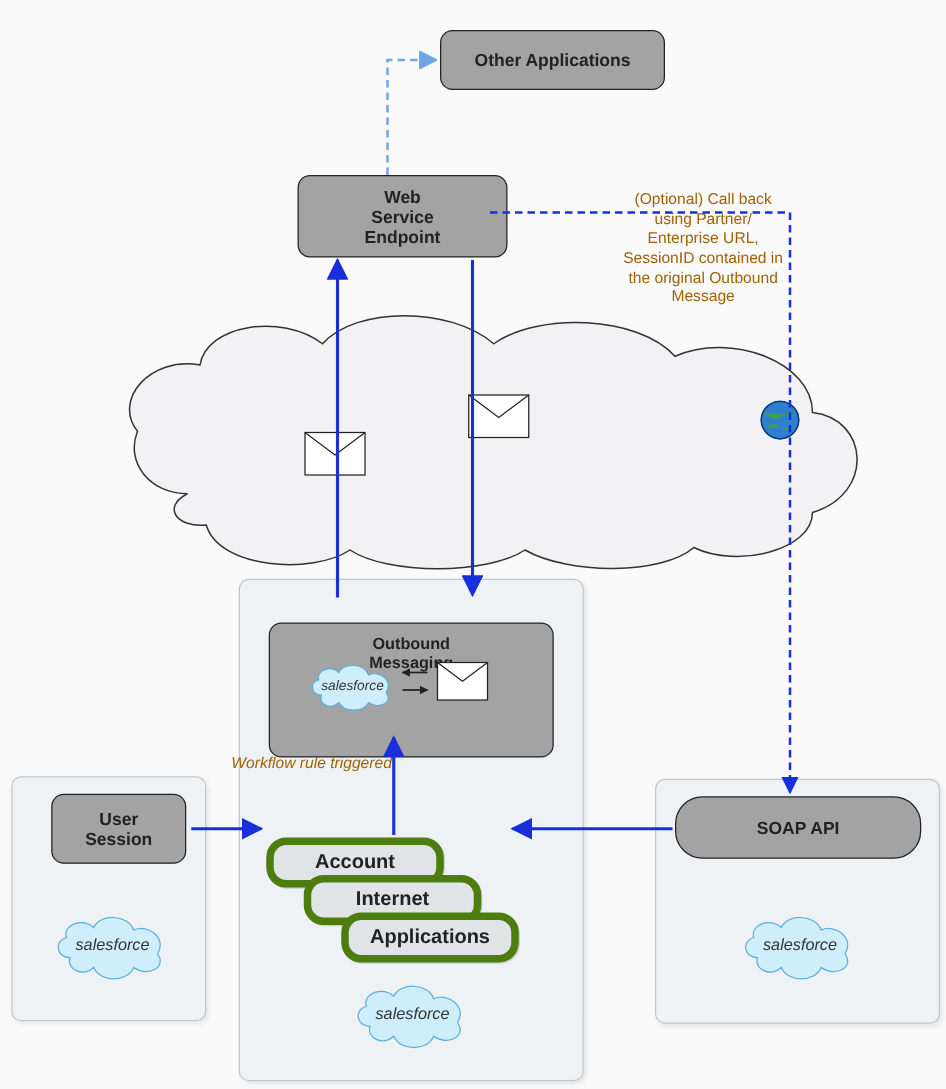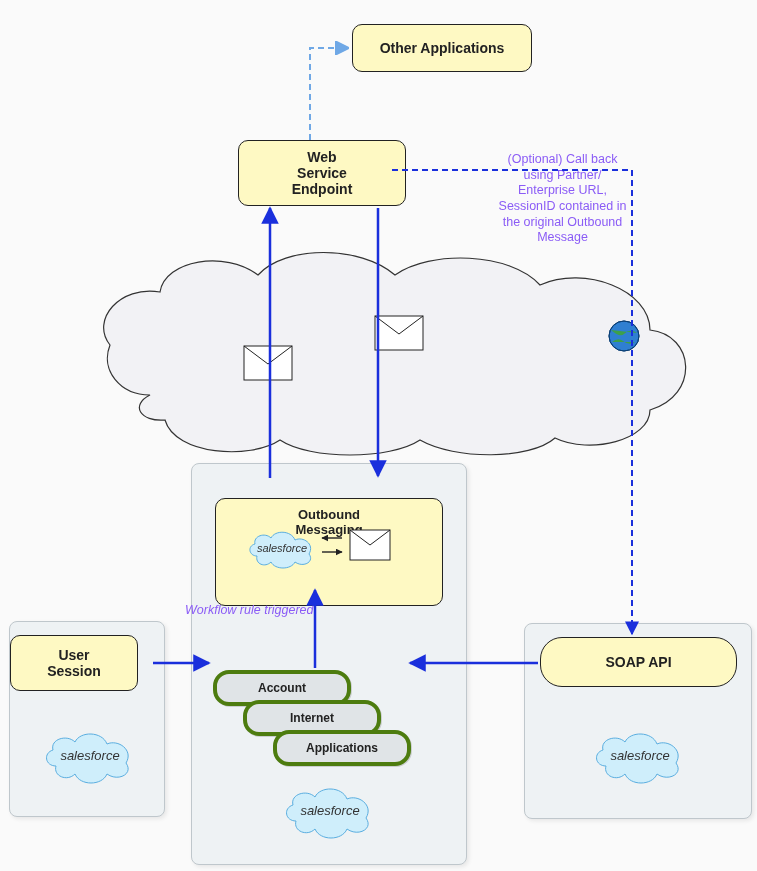--- a/index.html
+++ b/index.html
@@ -9,21 +9,21 @@
     height: 871px;
     background: #fafafa;
     font-family: Arial, Helvetica, sans-serif;
     font-size: 13px;
     color: #222;
     position: relative;
     overflow: hidden;
   }
   .box {
     position: absolute;
-    background: #fef9c3;
+    background: #a3a3a3;
     border: 1px solid #222;
     border-radius: 10px;
     display: flex;
     align-items: center;
     justify-content: center;
     text-align: center;
     font-weight: bold;
     box-sizing: border-box;
     padding: 4px 6px;
   }
@@ -35,32 +35,32 @@
     box-shadow: 2px 2px 4px rgba(0,0,0,0.08);
     box-sizing: border-box;
   }
   .cloud-text {
     font-style: italic;
     fill: #333;
   }
   .label {
     position: absolute;
     font-size: 12.5px;
-    color: #8b5cf6;
+    color: #a16207;
     text-align: center;
     line-height: 1.25;
     white-space: pre-line;
   }
   .pill {
     position: absolute;
     background: #e0e4e7;
-    border: 4px solid #4d7c0f;
+    border: 6px solid #4d7c0f;
     border-radius: 16px;
     font-weight: bold;
-    font-size: 12px;
+    font-size: 16px;
     display: flex;
     align-items: center;
     justify-content: center;
     box-shadow: 1px 1px 0 rgba(0,0,0,0.15);
   }
   svg.overlay {
     position: absolute;
     left: 0; top: 0;
     width: 757px; height: 871px;
     pointer-events: none;
@@ -83,21 +83,21 @@
 
 <div class="box" style="left:352px; top:24px; width:180px; height:48px; font-size:14px;">Other Applications</div>
 
 <div class="box" style="left:222px; top:140px; width:168px; height:66px; font-size:14px; white-space:pre-line;margin-left:16px;">Web
 Service
 Endpoint</div>
 
 <div class="box" style="left:215px; top:498px; width:228px; height:108px; align-items:flex-start; padding-top:8px; font-size:13px; white-space:pre-line;">Outbound
 Messaging</div>
 
-<div class="box" style="left:10px; top:635px; width:128px; height:56px; font-size:14px; white-space:pre-line;">User
+<div class="box" style="left:41px; top:635px; width:108px; height:56px; font-size:14px; white-space:pre-line;">User
 Session</div>
 
 <div class="box" style="left:540px; top:637px; width:197px; height:50px; font-size:14px;border-radius:22px;">SOAP API</div>
 
 <div class="pill" style="left:213px; top:670px; width:130px; height:28px;">Account</div>
 <div class="pill" style="left:243px; top:700px; width:130px; height:28px;">Internet</div>
 <div class="pill" style="left:273px; top:730px; width:130px; height:28px;">Applications</div>
 
 <div class="label" style="left:470px; top:152px; width:185px;">(Optional) Call back
 using Partner/

